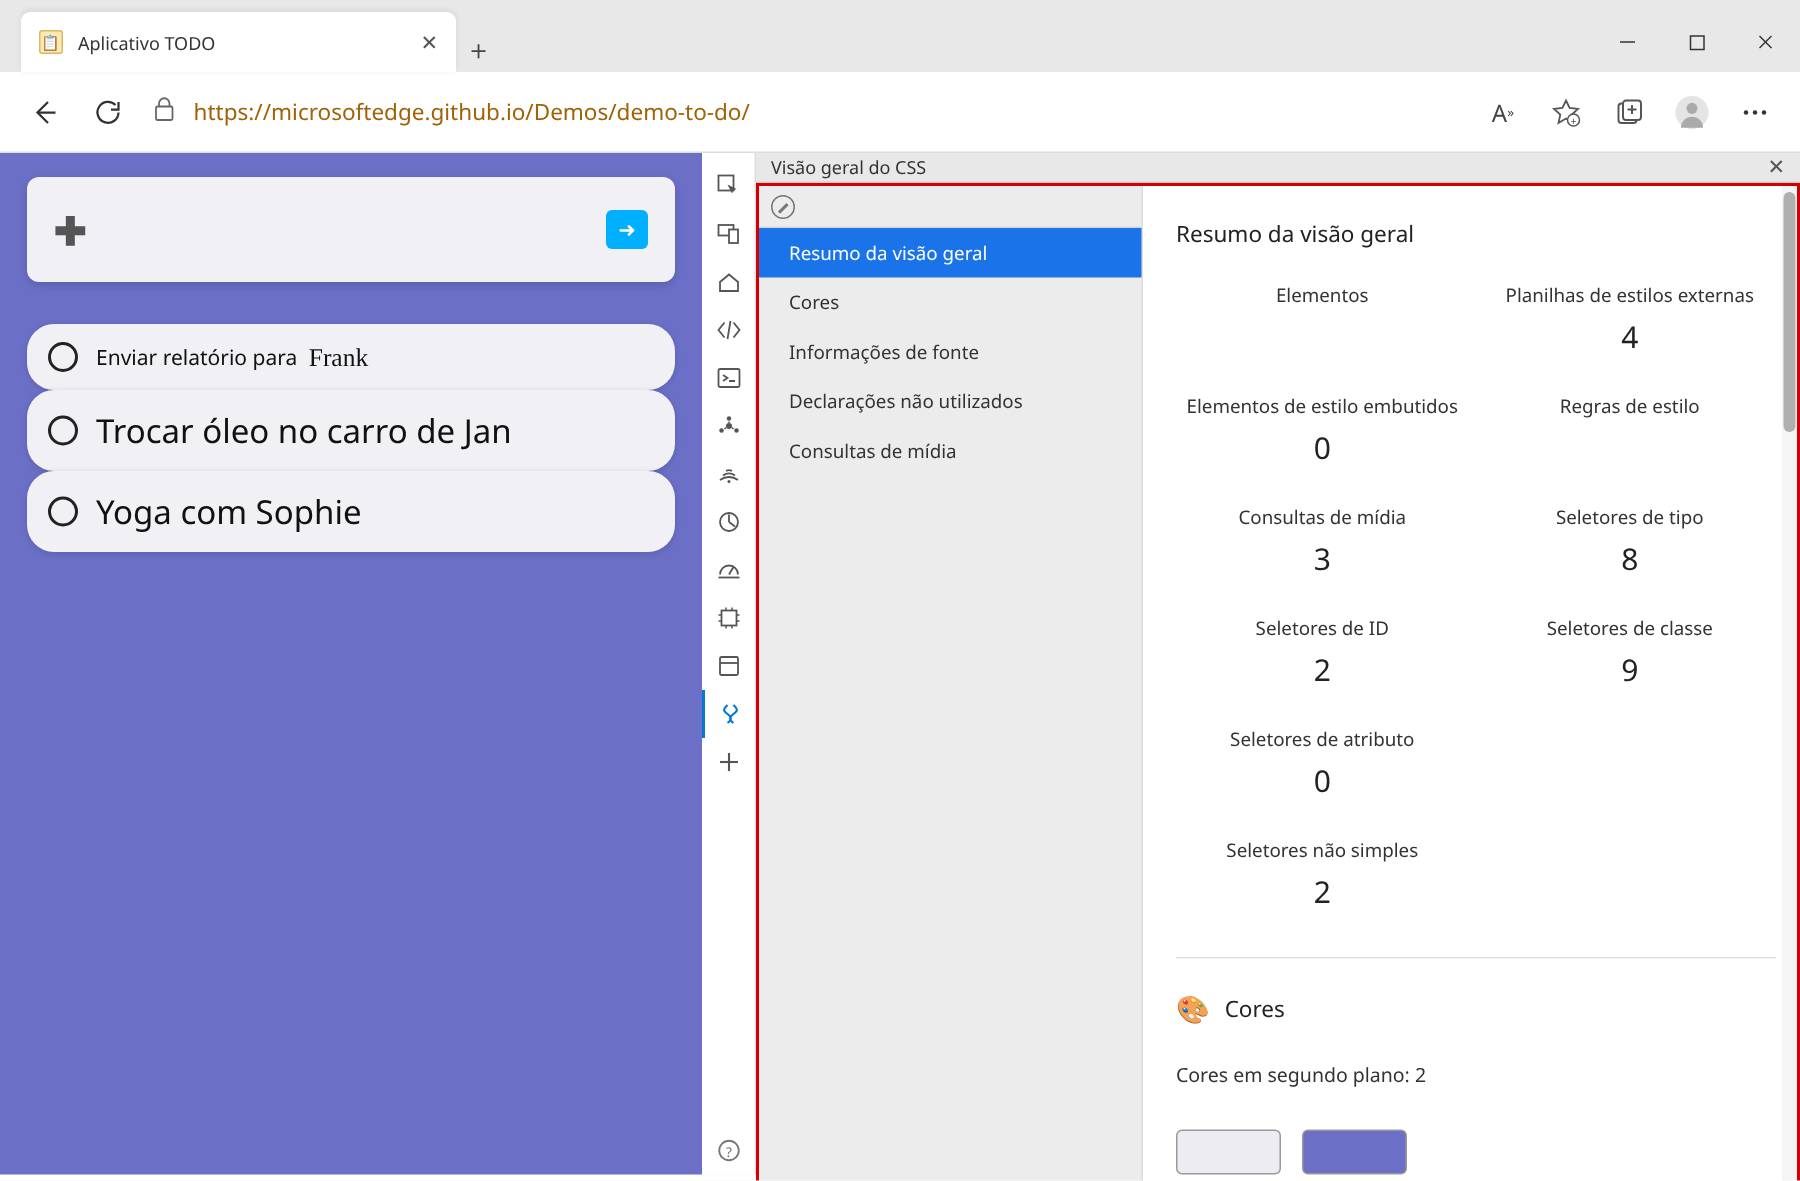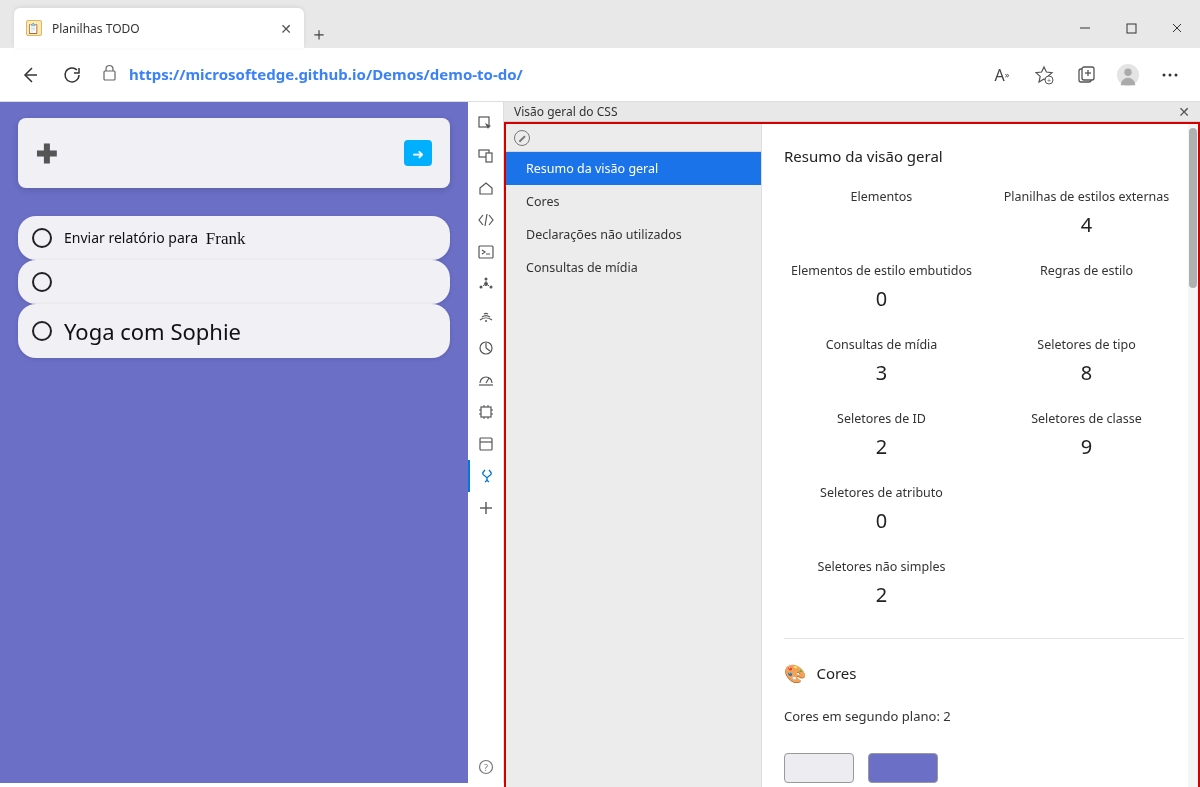--- a/index.html
+++ b/index.html
@@ -9,21 +9,21 @@
   .titlebar { height: 48px; background: #e8e8e8; display: flex; align-items: flex-end; }
   .tab { height: 40px; margin-left: 14px; background: #fff; border-radius: 6px 6px 0 0; display: flex; align-items: center; padding: 0 12px; gap: 10px; width: 290px; font-size: 12px; color: #333; box-shadow: 0 -1px 4px rgba(0,0,0,.08); }
   .tab-icon { width:16px;height:16px;background:#ffe8b3;border:1px solid #d8b860;border-radius:2px;display:flex;align-items:center;justify-content:center;font-size:10px;color:#a76; }
   .tab-close { margin-left: auto; font-size: 14px; color:#555; cursor:pointer; }
   .newtab { width:30px;height:30px;display:flex;align-items:center;justify-content:center;color:#444;font-size:18px;cursor:pointer; }
   .window-controls { margin-left:auto; display:flex; }
   .wc-btn { width:46px;height:40px;display:flex;align-items:center;justify-content:center;color:#333;font-size:12px;cursor:pointer; }
 
   .toolbar { height:54px; background:#fff; border-bottom:1px solid #ddd; display:flex; align-items:center; padding:0 18px; gap:18px; }
   .tb-icon { width:24px;height:24px;display:flex;align-items:center;justify-content:center;color:#444;cursor:pointer; }
-  .url { flex:1; font-size:15px;color:#3b82f6; display:flex;align-items:flex-start;gap:12px;font-weight:bold;}
+  .url { flex:1; font-size:15px;color:#a16207; display:flex;align-items:center;gap:12px;}
   .lock { color:#666; }
 
   .main { display:flex; height:calc(787px - 48px - 54px - 4px); }
 
   
   .page { width:468px; background:#6b6fc6; padding:16px 18px; overflow:hidden; }
   .add-card { background:#f0f0f5; border-radius:8px; height:70px; display:flex; align-items:center; justify-content:space-between; padding:0 18px; margin-bottom:28px; box-shadow:0 2px 6px rgba(0,0,0,.15); }
   .plus { font-size:26px;font-weight:bold;color:#555;cursor:pointer; }
   .submit { width:28px;height:26px;background:#00b0ff;border-radius:4px;display:flex;align-items:center;justify-content:center;color:#fff;font-size:14px;cursor:pointer; }
   .todo { background:#f0f0f5;border-radius:18px;padding:12px 14px;margin-bottom:0;display:flex;align-items:center;gap:12px;box-shadow:0 1px 4px rgba(0,0,0,.12); }
@@ -69,21 +69,21 @@
   .vscroll { position:absolute;right:0;top:0;bottom:0;width:10px;background:#f5f5f5; }
   .vscroll-thumb { position:absolute;top:4px;width:8px;left:1px;height:160px;background:#b0b0b0;border-radius:4px; }
   .bottom{height:4px;background:#fff;}
 </style>
 </head>
 <body>
 
 <div class="titlebar">
   <div class="tab">
     <span class="tab-icon">📋</span>
-    <span>Planilhas TODO</span>
+    <span>Aplicativo TODO</span>
     <span class="tab-close">✕</span>
   </div>
   <div class="newtab">＋</div>
   <div class="window-controls">
     <div class="wc-btn">
       <svg width="12" height="12" viewBox="0 0 12 12">
           <line x1="1" y1="6" x2="11" y2="6" stroke="#333" stroke-width="1"></line>
         </svg>
     </div>
     <div class="wc-btn">
@@ -163,20 +163,21 @@
     </div>
     <div class="todo row0">
       <span class="radio"></span>
       <span class="todo-text" style="font-size:14px">
         <span>Enviar relatório para</span>
         <span class="frank">Frank</span>
       </span>
     </div>
     <div class="todo med">
       <span class="radio"></span>
+      <span class="todo-text">Trocar óleo no carro de Jan</span>
     </div>
     <div class="todo med">
       <span class="radio"></span>
       <span class="todo-text">Yoga com Sophie</span>
     </div>
   </div>
 
   <div class="devtools">
     <div class="activity-bar">
       <div class="ab-icon">
@@ -280,20 +281,21 @@
         <span class="close">✕</span>
       </div>
 
       <div class="panel-body">
         <div class="nav-col">
           <div class="clear-row">
               <span class="clear-icon"></span>
             </div>
           <div class="nav-item selected">Resumo da visão geral</div>
           <div class="nav-item">Cores</div>
+          <div class="nav-item">Informações de fonte</div>
           <div class="nav-item">Declarações não utilizados</div>
           <div class="nav-item">Consultas de mídia</div>
         </div>
 
         <div class="details">
           <h2>Resumo da visão geral</h2>
           <div class="stats">
             <div class="stat">
                 <div class="stat-label">Elementos</div>
               </div>

